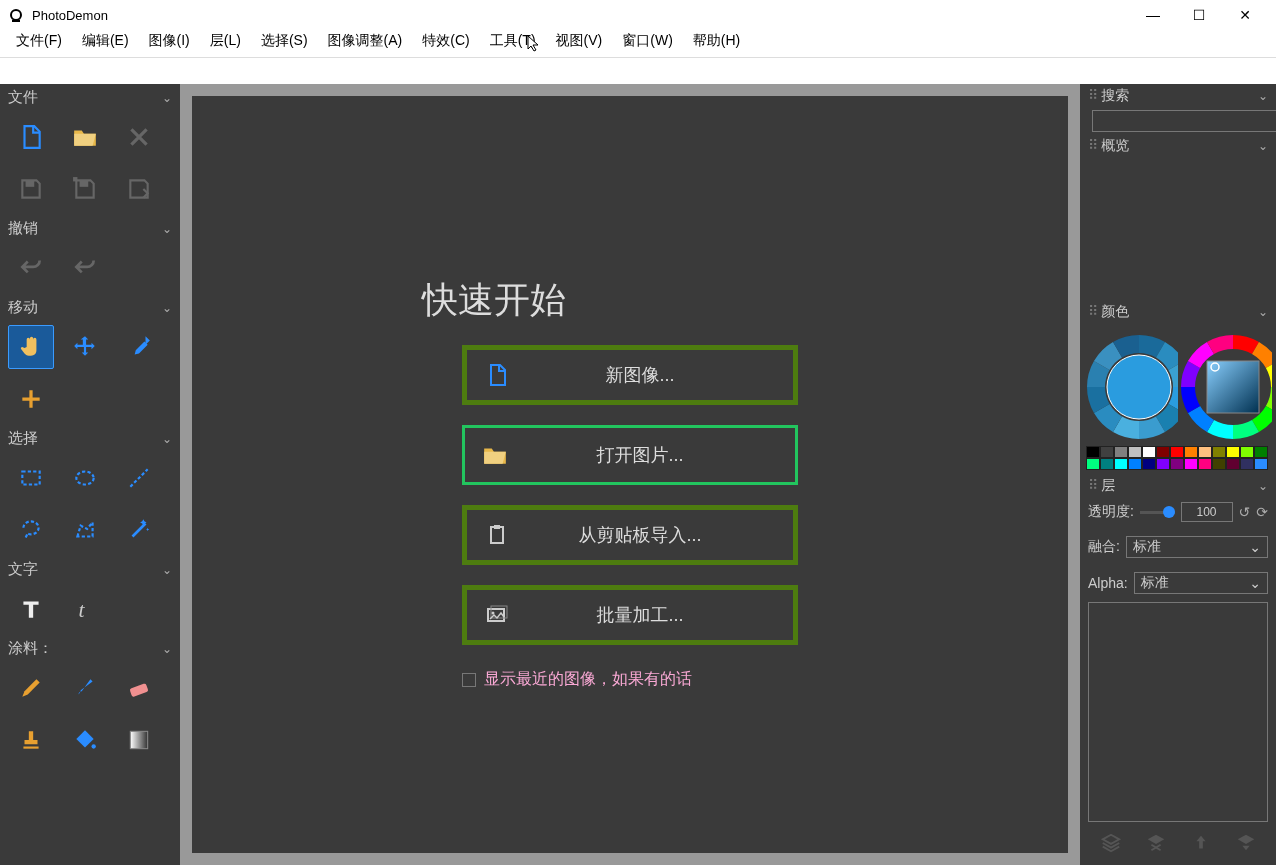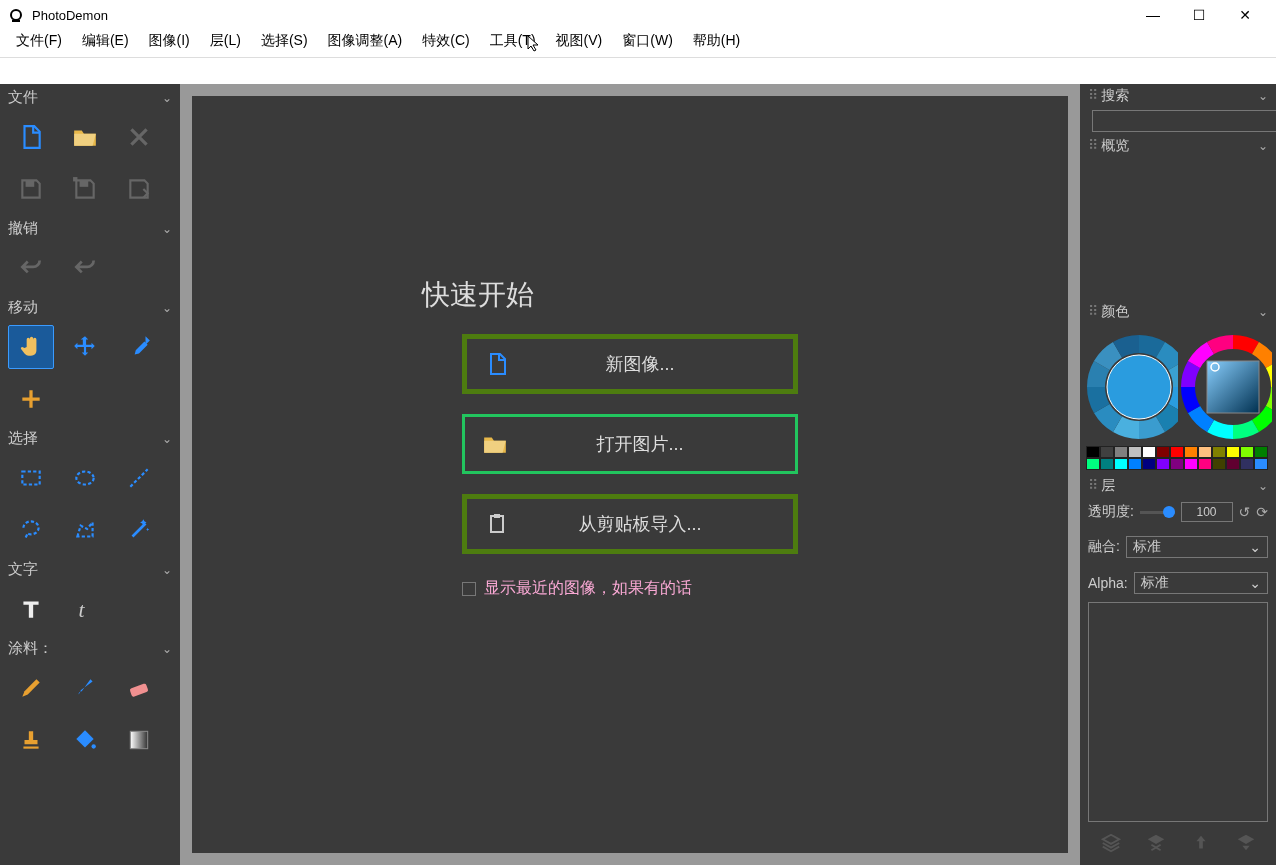--- a/index.html
+++ b/index.html
@@ -89,21 +89,21 @@
 }
 .canvas {
   background: #3a3a3a;
   flex: 1;
   display: flex;
   flex-direction: column;
   align-items: center;
   padding-top: 180px;
 }
 .qs-title {
-  font-size: 28px;
+  font-size: 36px;
   color: #ddd;
   margin-bottom: 20px;
   align-self: flex-start;
   margin-left: 230px;
 }
 .qs-btn {
   width: 336px;
   height: 60px;
   border: 5px solid #4d7c0f;
   display: flex;
@@ -424,20 +424,31 @@
         <span class="qlabel">打开图片...</span>
       </div>
       <div class="qs-btn">
         <span class="qicon">
             <svg width="24" height="24" viewBox="0 0 24 24">
               <rect x="6" y="4" width="12" height="16" fill="none" stroke="#ccc" stroke-width="2"></rect>
               <rect x="9" y="2" width="6" height="4" fill="#ccc"></rect>
             </svg>
           </span>
         <span class="qlabel">从剪贴板导入...</span>
+      </div>
+      <div class="qs-btn">
+        <span class="qicon">
+            <svg width="24" height="24" viewBox="0 0 24 24">
+              <rect x="3" y="6" width="16" height="12" fill="none" stroke="#ccc" stroke-width="2"></rect>
+              <rect x="6" y="3" width="16" height="12" fill="none" stroke="#888" stroke-width="1"></rect>
+              <circle cx="8" cy="10" r="1.5" fill="#ccc"></circle>
+              <path d="M5 16l4-4 3 3 4-5 3 4" fill="none" stroke="#ccc" stroke-width="1.5"></path>
+            </svg>
+          </span>
+        <span class="qlabel">批量加工...</span>
       </div>
       <div class="qs-check">
         <span class="box"></span>
         <span>显示最近的图像，如果有的话</span>
       </div>
     </div>
   </div>
 
   <div class="rightpanel">
     <div class="rp-header">

